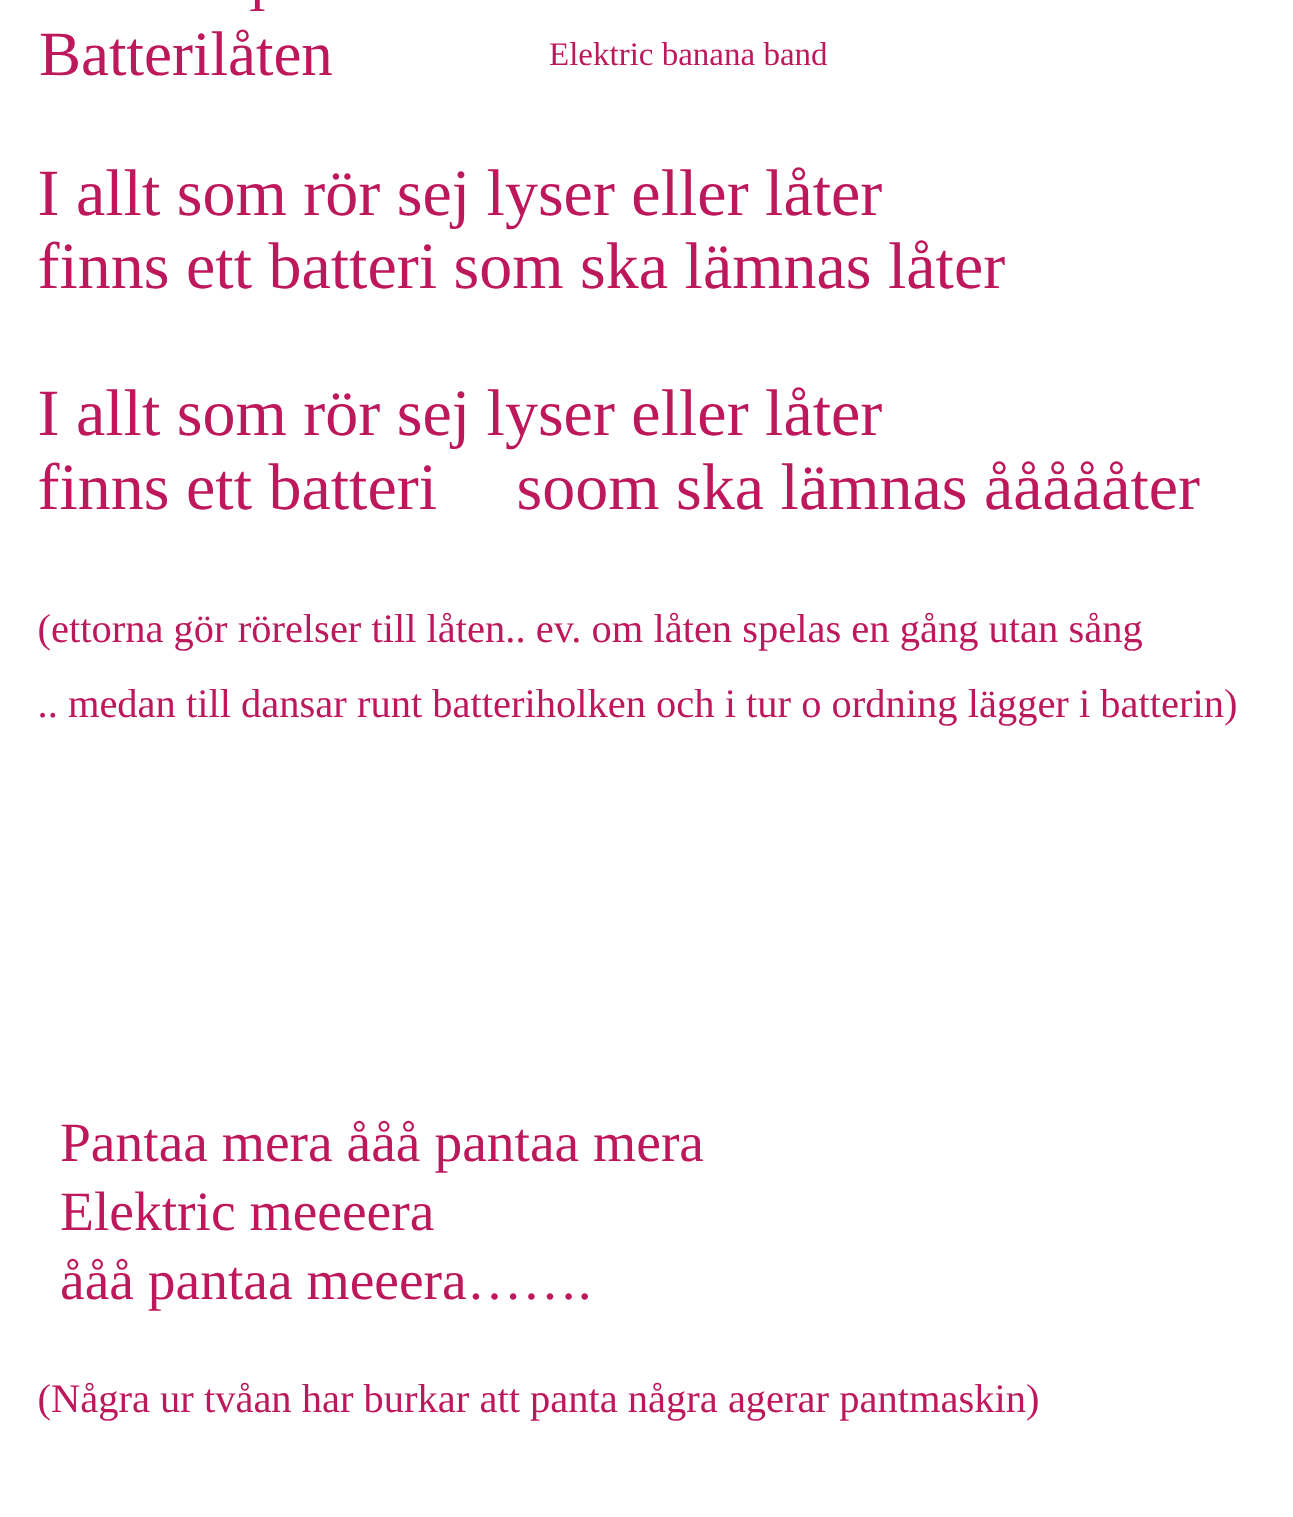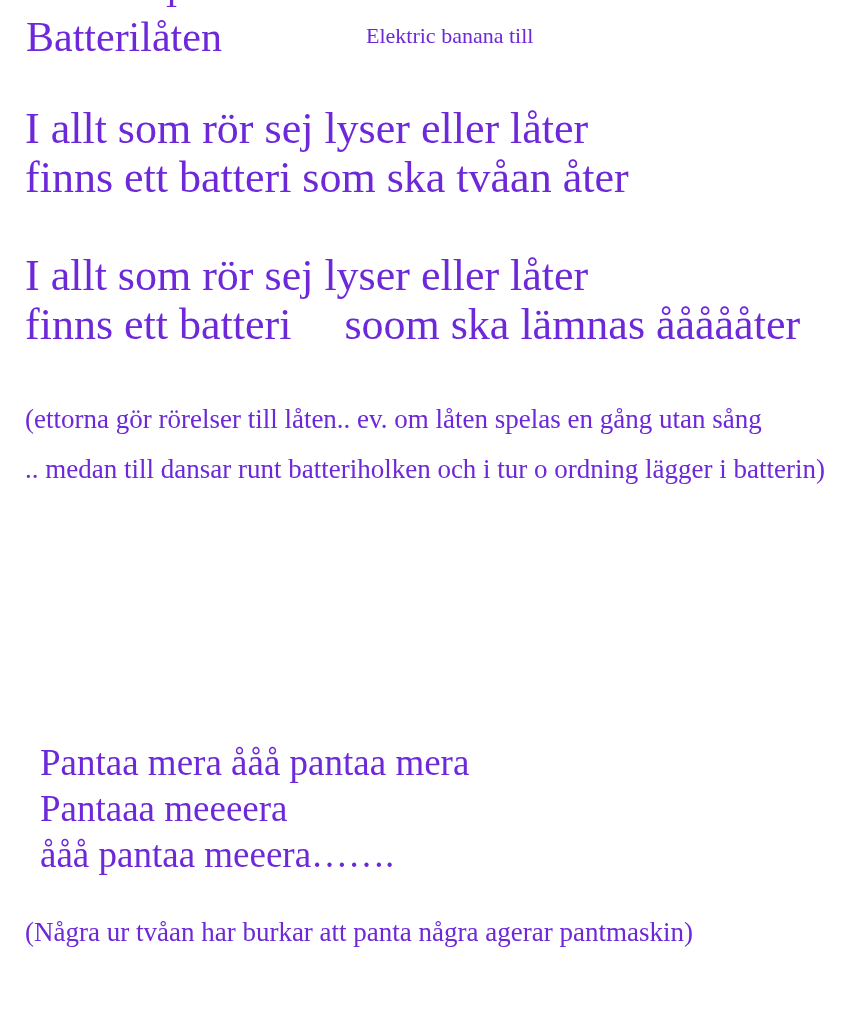--- a/index.html
+++ b/index.html
@@ -7,21 +7,21 @@
     padding: 0;
     background: #ffffff;
   }
   .page {
     position: relative;
     width: 862px;
     height: 1011px;
     background: #ffffff;
     overflow: hidden;
     font-family: "Liberation Serif", "DejaVu Serif", serif;
-    color: #6d28d9;
+    color: #be185d;
   }
   .abs { position: absolute; white-space: nowrap; }
 
   .fragment {
     left: 166px;
     top: -30px;
     font-size: 40px;
     line-height: normal;
   }
   .title {
@@ -64,38 +64,38 @@
 </style>
 </head>
 <body>
 
 <div class="page">
 
   <div class="abs fragment">l</div>
 
   <div class="abs title">Batterilåten</div>
 
-  <div class="abs byline">Elektric banana till</div>
+  <div class="abs byline">Elektric banana band</div>
 
   <div class="abs verse verse1">
     <div class="line">I allt som rör sej lyser eller låter</div>
-    <div class="line">finns ett batteri som ska tvåan åter</div>
+    <div class="line">finns ett batteri som ska lämnas låter</div>
   </div>
 
   <div class="abs verse verse2">
     <div class="line">I allt som rör sej lyser eller låter</div>
     <div class="line"><span>finns ett batteri</span><span class="gap-spacer"></span><span>soom ska lämnas åååååter</span></div>
   </div>
 
   <div class="abs note note1">
     <div class="line">(ettorna gör rörelser till låten.. ev. om låten spelas en gång utan sång</div>
     <div class="line">.. medan till dansar runt batteriholken och i tur o ordning lägger i batterin)</div>
   </div>
 
   <div class="abs chorus">
     <div class="line">Pantaa mera ååå pantaa mera</div>
-    <div class="line">Pantaaa meeeera</div>
+    <div class="line">Elektric meeeera</div>
     <div class="line">ååå pantaa meeera…….</div>
   </div>
 
   <div class="abs note note2">(Några ur tvåan har burkar att panta några agerar pantmaskin)</div>
 
 </div>
 
 </body></html>

